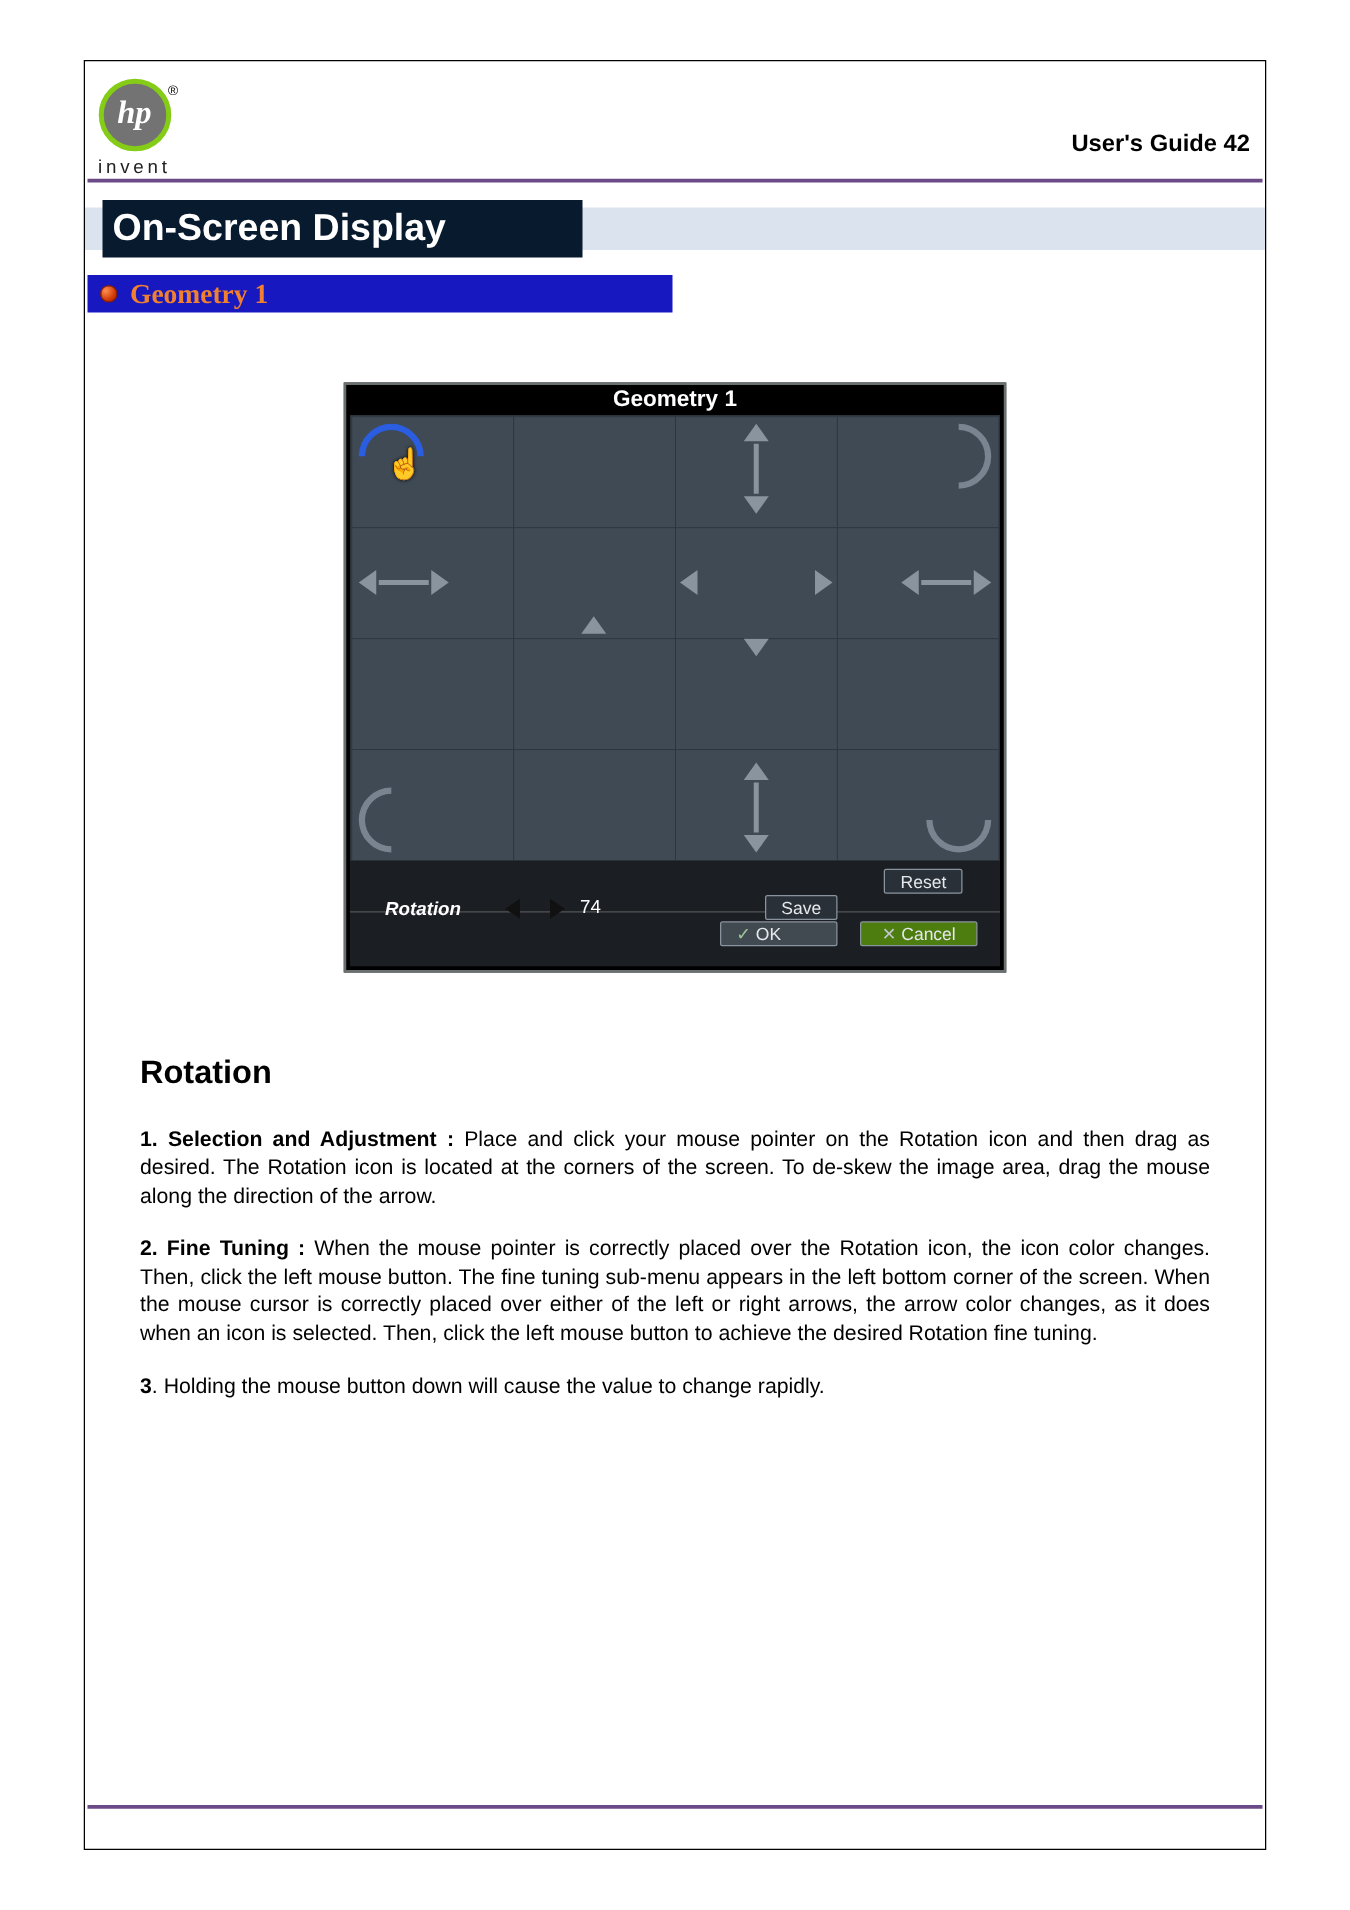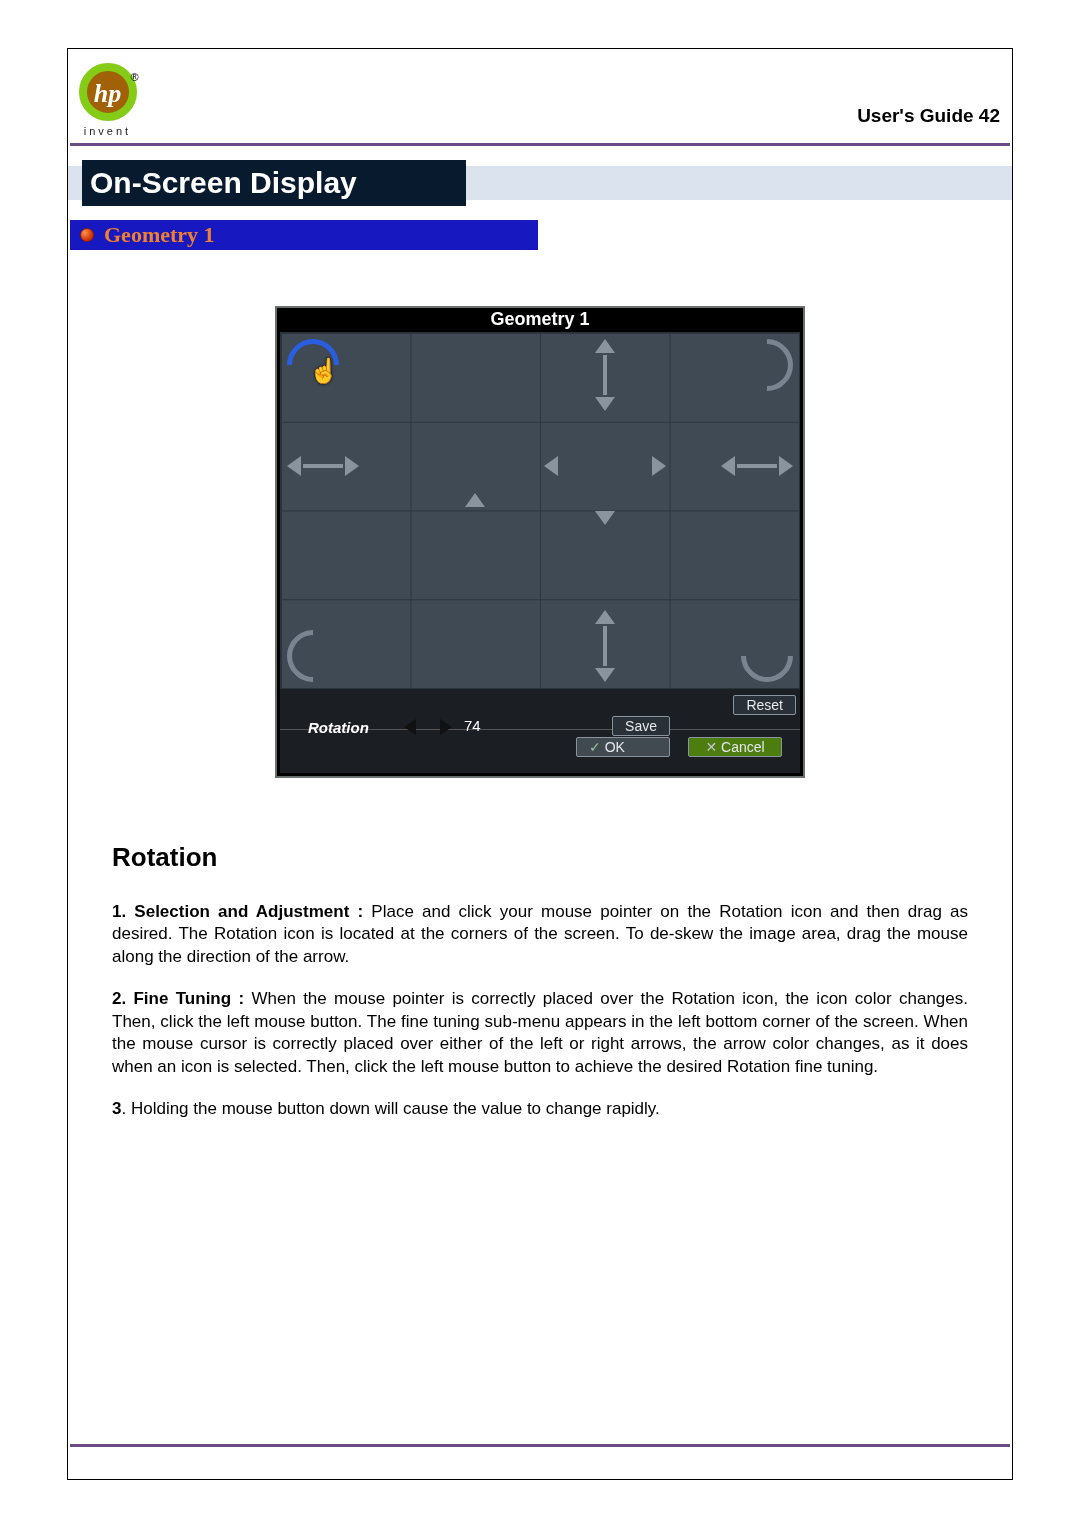--- a/index.html
+++ b/index.html
@@ -27,22 +27,22 @@
     position: absolute;
     left: 2px;
     top: 14px;
     width: 75px;
     text-align: center;
   }
   .hp-circle {
     width: 58px;
     height: 58px;
     border-radius: 50%;
-    background: #a16207;
-    border: 8px solid #84cc16;
+    background: #737373;
+    border: 4px solid #84cc16;
     margin: 0 auto;
     position: relative;
   }
   .hp-text {
     position: absolute;
     top: 8px;
     left: 0;
     right: 0;
     font-family: Georgia, 'Times New Roman', serif;
     font-style: italic;
@@ -51,21 +51,21 @@
     font-size: 26px;
   }
   .hp-reg {
     position: absolute;
     right: -10px;
     top: 0;
     font-size: 11px;
     color: #000;
   }
   .hp-invent {
-    font-size: 11px;
+    font-size: 15px;
     letter-spacing: 3px;
     color: #222;
     margin-top: 4px;
   }
   .guide-title {
     position: absolute;
     right: 12px;
     top: 56px;
     font-size: 19px;
     font-weight: bold;
@@ -194,21 +194,21 @@
   .osd-btn {
     position: absolute;
     border: 1px solid #8a949e;
     background: #2a3038;
     color: #e5e8ec;
     font-size: 14px;
     padding: 1px 12px;
     border-radius: 2px;
   }
   .btn-save  { right: 130px; top: 0; margin-top: 27px; }
-  .btn-reset { right: 4px;  top: 6px; }
+  .btn-reset { right: 30px;  top: 6px; }
   .btn-ok    { right: 130px; top: 48px; background:#414951; width:94px; text-align:left;}
   .btn-cancel{ right: 18px;  top: 48px; background:#4d7c0f; width:94px; text-align:center;}
   .rot-label {
     position: absolute;
     left: 28px; top: 30px;
     font-style: italic;
     font-weight: bold;
     color: #fff;
   }
   .rot-left, .rot-right {

